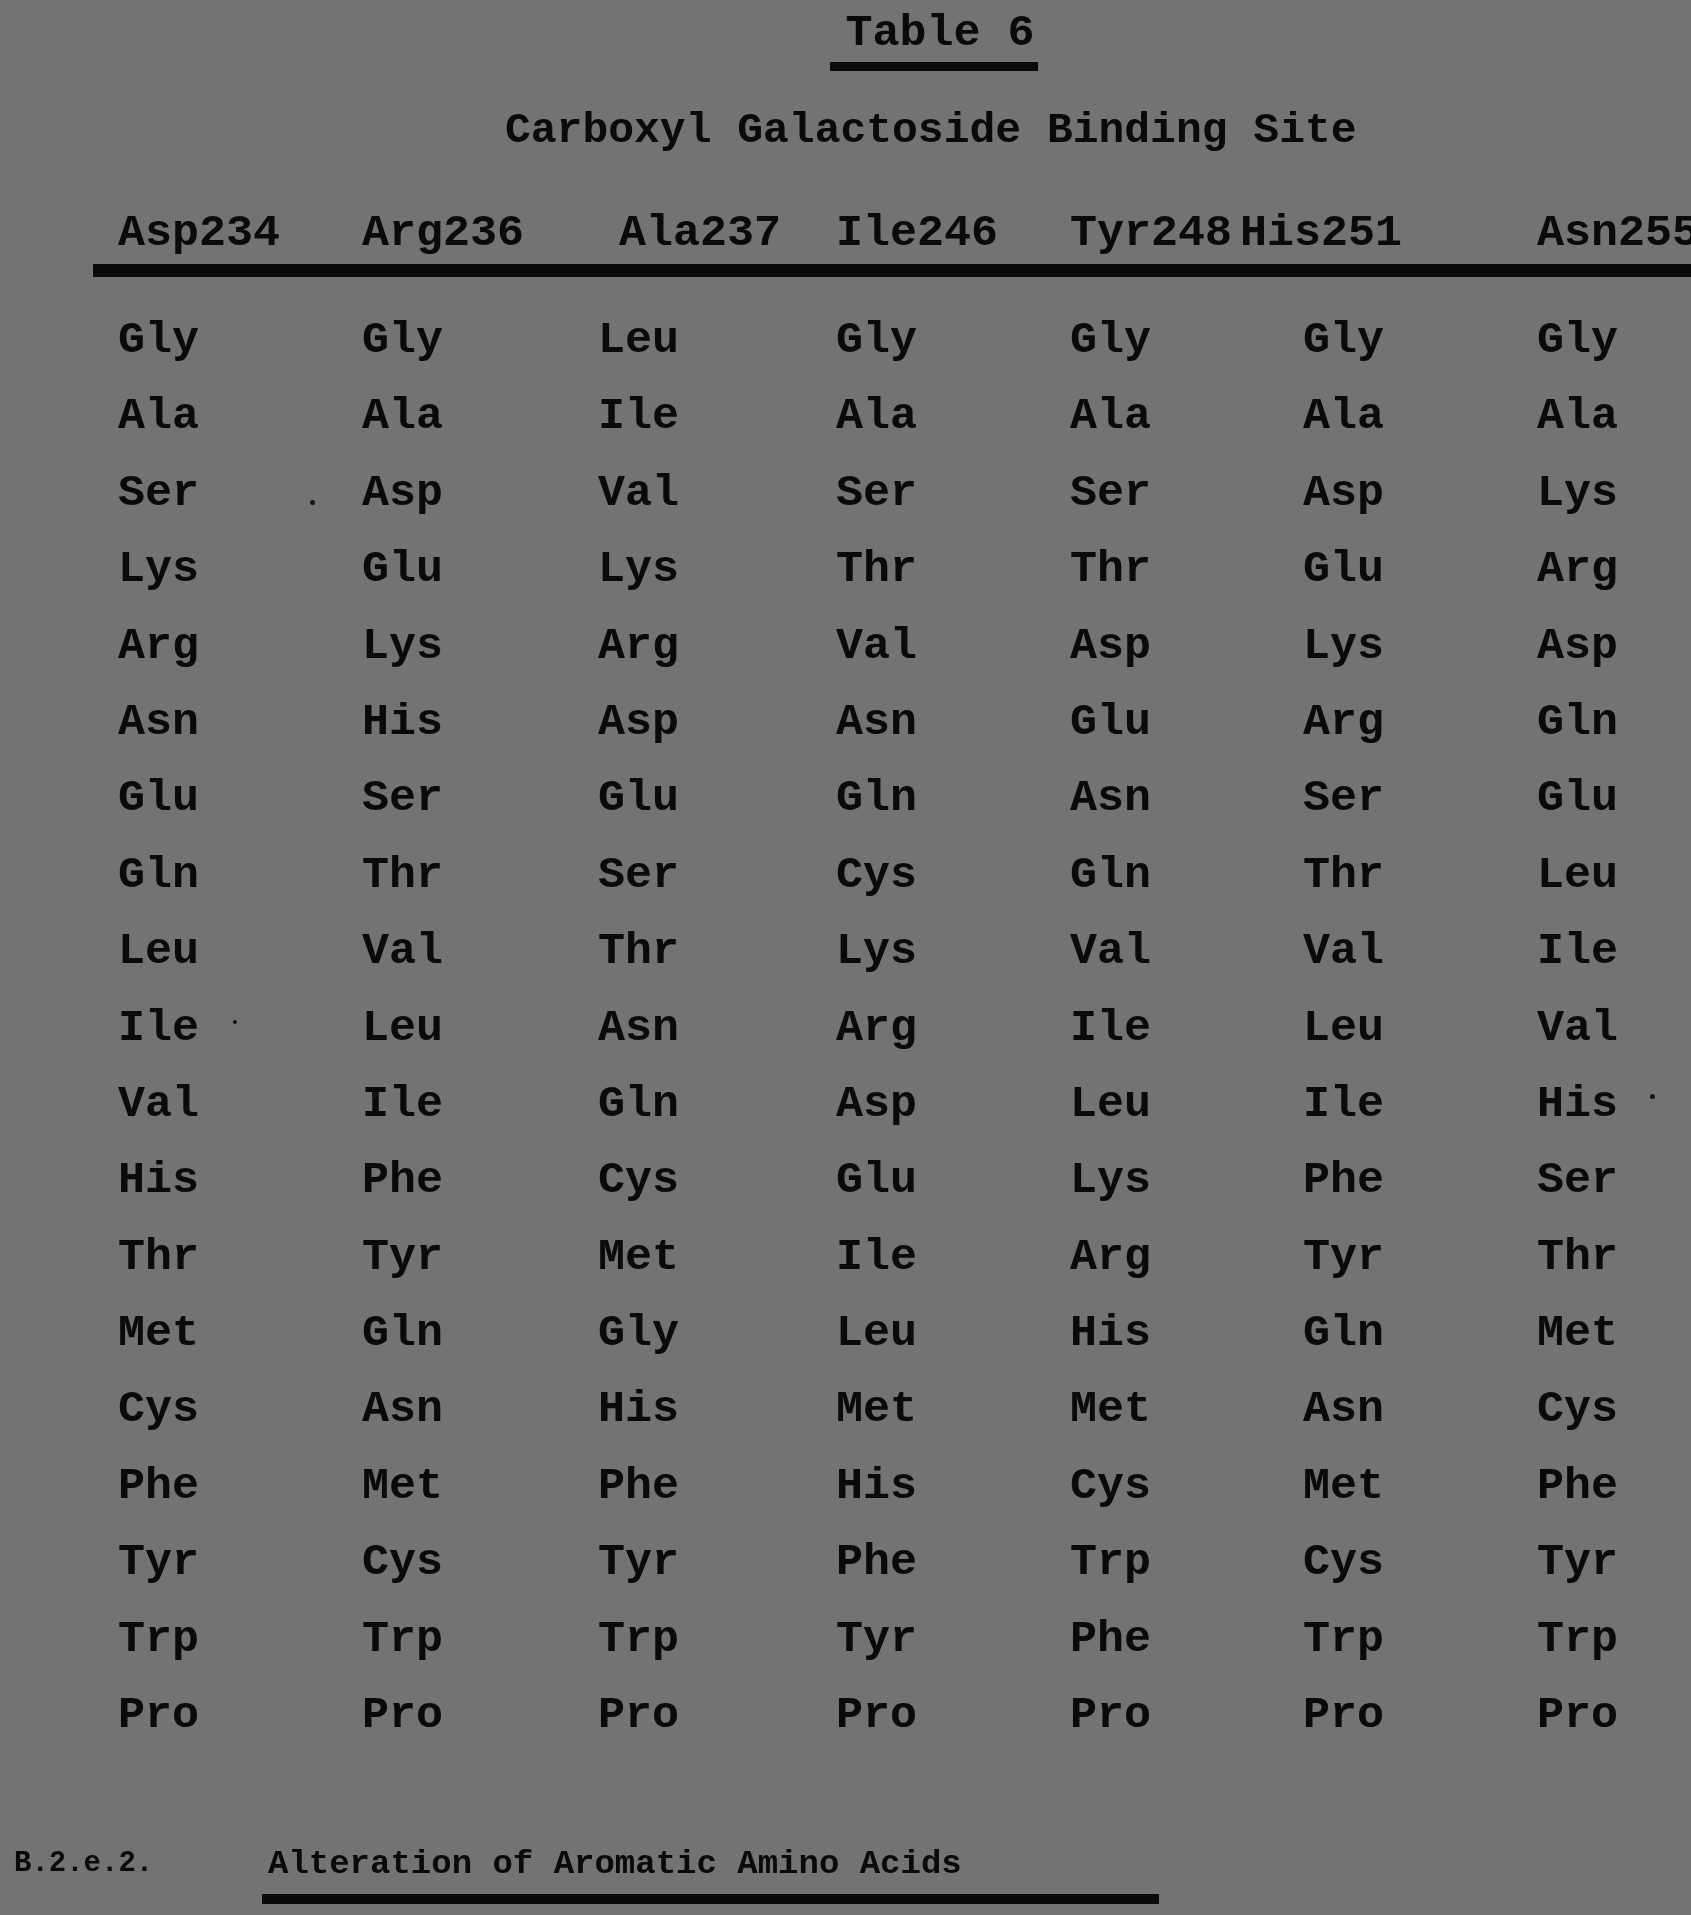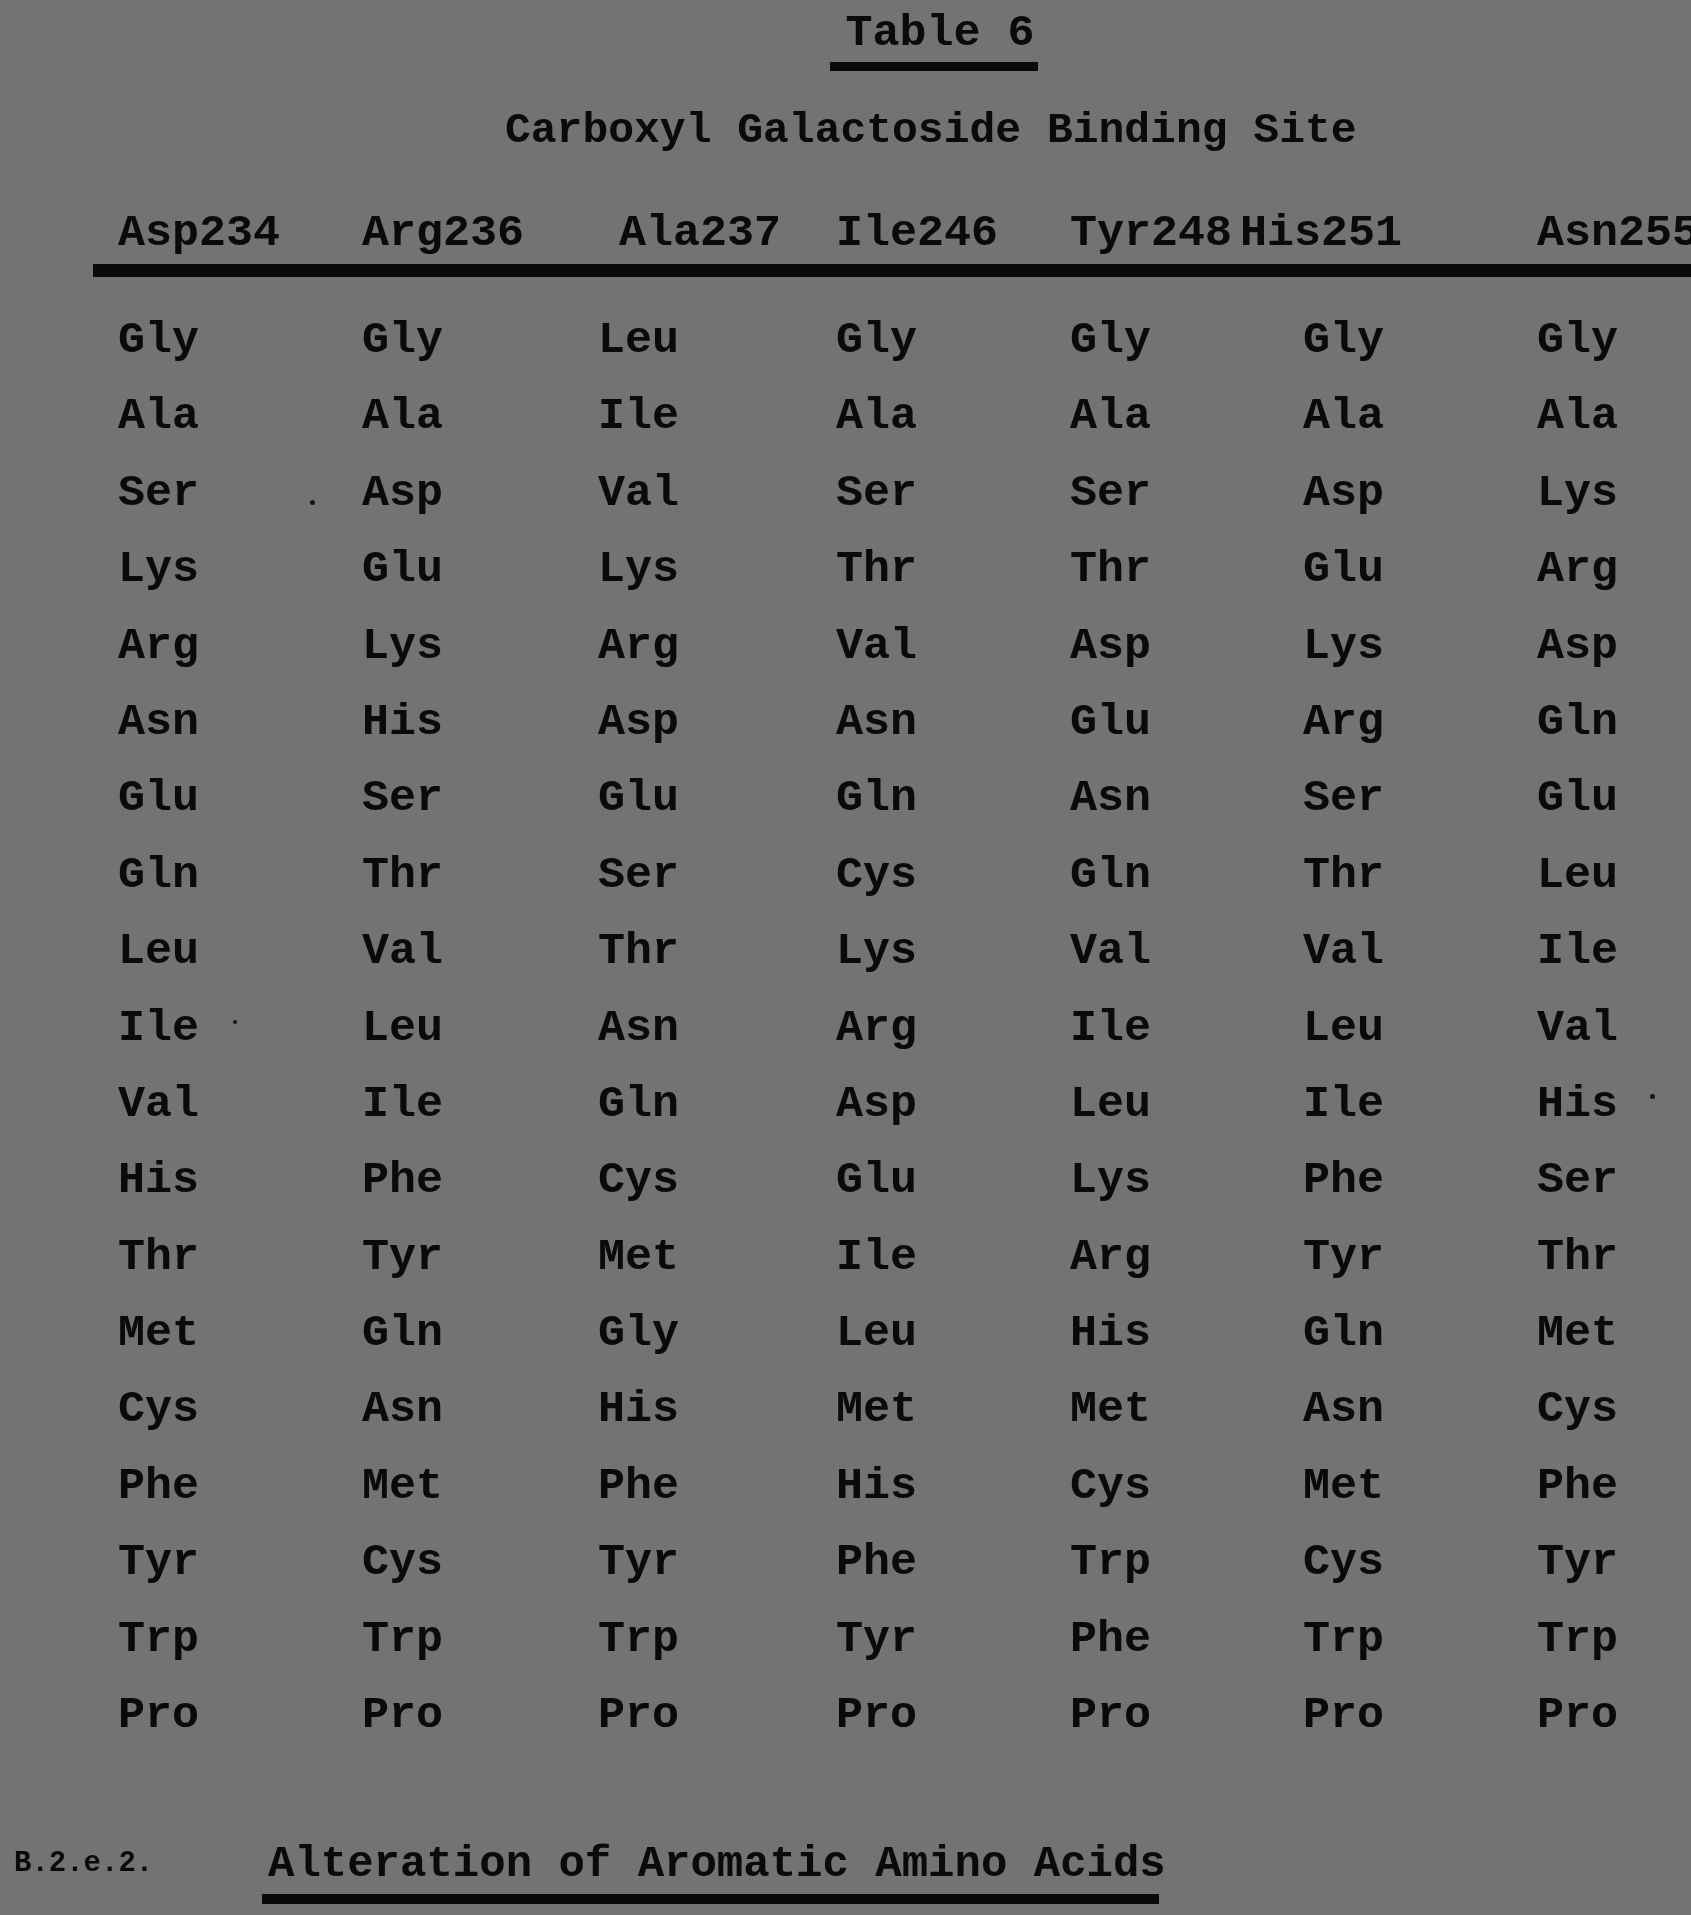--- a/index.html
+++ b/index.html
@@ -89,21 +89,21 @@
     top: 1841px;
     font-size: 29px;
     line-height: 46px;
     white-space: nowrap;
     text-align: right;
   }
   .footer-title {
     position: absolute;
     left: 268px;
     top: 1841px;
-    font-size: 44px;
+    font-size: 34px;
     line-height: 46px;
     white-space: nowrap;
   }
   .footer-underline {
     position: absolute;
     left: 262px;
     top: 1894px;
     width: 897px;
     height: 10px;
     background: #0a0a0a;

